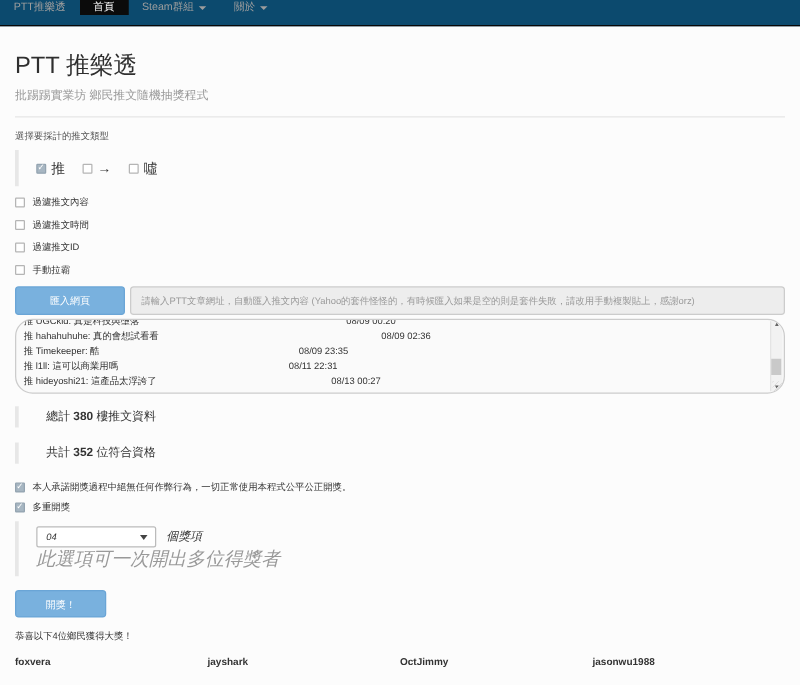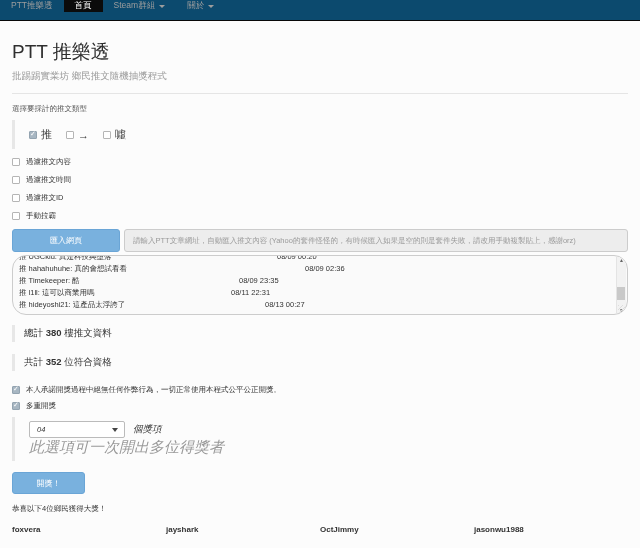--- a/index.html
+++ b/index.html
@@ -33,21 +33,21 @@
   .cb.checked { background:#a7b6c2; border-color:#93a3b0; }
   .cb.checked::after { content:"✓"; position:absolute; left:0; top:-2px; font-size:7px; color:#fff; }
   
   .filter-row { display:flex; align-items:center; gap:6px; font-size:7.5px; color:#333;
                 margin:0 0 8px 0; cursor:pointer; }
   .filter-list { margin-top:8px; }
   
   .import-group { display:flex; gap:4px; margin-top:6px; height:23px; }
   .btn { background:#79b1de; border:1px solid #6aa5d6; color:#fff; border-radius:3px;
          font-size:8px; cursor:pointer; font-family:inherit; }
-  .import-btn { width:108px; flex:0 0 auto; }
+  .import-btn { width:88px; flex:0 0 auto; }
   .url-input { flex:1; border:1px solid #ccc; border-radius:3px; background:#ededed;
                font-size:7.5px; padding:0 8px; color:#333; font-family:inherit; }
   .url-input::placeholder { color:#999; }
   
   .ta { position:relative; margin-top:3px; height:60px; border:1px solid #ccc;
         border-radius:14px; background:#fafafa; overflow:hidden; }
   .ta-content { padding:0 6px; margin-top:-5px; font-size:7.5px; color:#333; }
   .ta-line { position:relative; height:12px; line-height:12px; white-space:nowrap; }
   .ta-line .date { position:absolute; top:0; }
   .ta-line:nth-child(1) .date { left:258px; }
@@ -57,21 +57,21 @@
   .ta-line:nth-child(5) .date { left:246px; }
   .ta-scrollbar { position:absolute; top:1px; right:1px; bottom:1px; width:10px;
                   background:#f2f2f2; border-left:1px solid #e4e4e4; font-size:5px; color:#666;
                   display:flex; flex-direction:column; justify-content:space-between; align-items:center; }
   .ta-thumb { position:absolute; right:1px; bottom:14px; width:8px; height:13px; background:#c9c9c9; margin-right:1px; }
   .ta-grip { position:absolute; right:1px; bottom:1px; width:8px; height:8px;
              background:repeating-linear-gradient(135deg,#ddd 0 1px,transparent 1px 3px); }
   
   .stat { font-size:9.5px; color:#333; }
   .stat b { font-weight:bold; }
-  .bq.stat-bq { margin:10px 0 12px 0; padding:2px 0 2px 9px; }
+  .bq.stat-bq { margin:10px 0 12px 0; padding:2px 0 2px 22px; }
   
   .agree-list { margin-top:14px; }
   .agree-row { display:flex; align-items:center; gap:6px; font-size:7.5px; color:#333;
                margin-bottom:6px; cursor:pointer; }
   
   .multi-bq { margin:4px 0 6px 0;font-style:italic; }
   .select-row { display:flex; align-items:center; gap:8px; }
   .prize-select { position:relative; width:96px; height:17px; border:1px solid #bbb;
                   border-radius:2px; background:#fff; font-size:7.5px; color:#333;
                   display:flex; align-items:center; padding-left:7px; cursor:pointer; }

